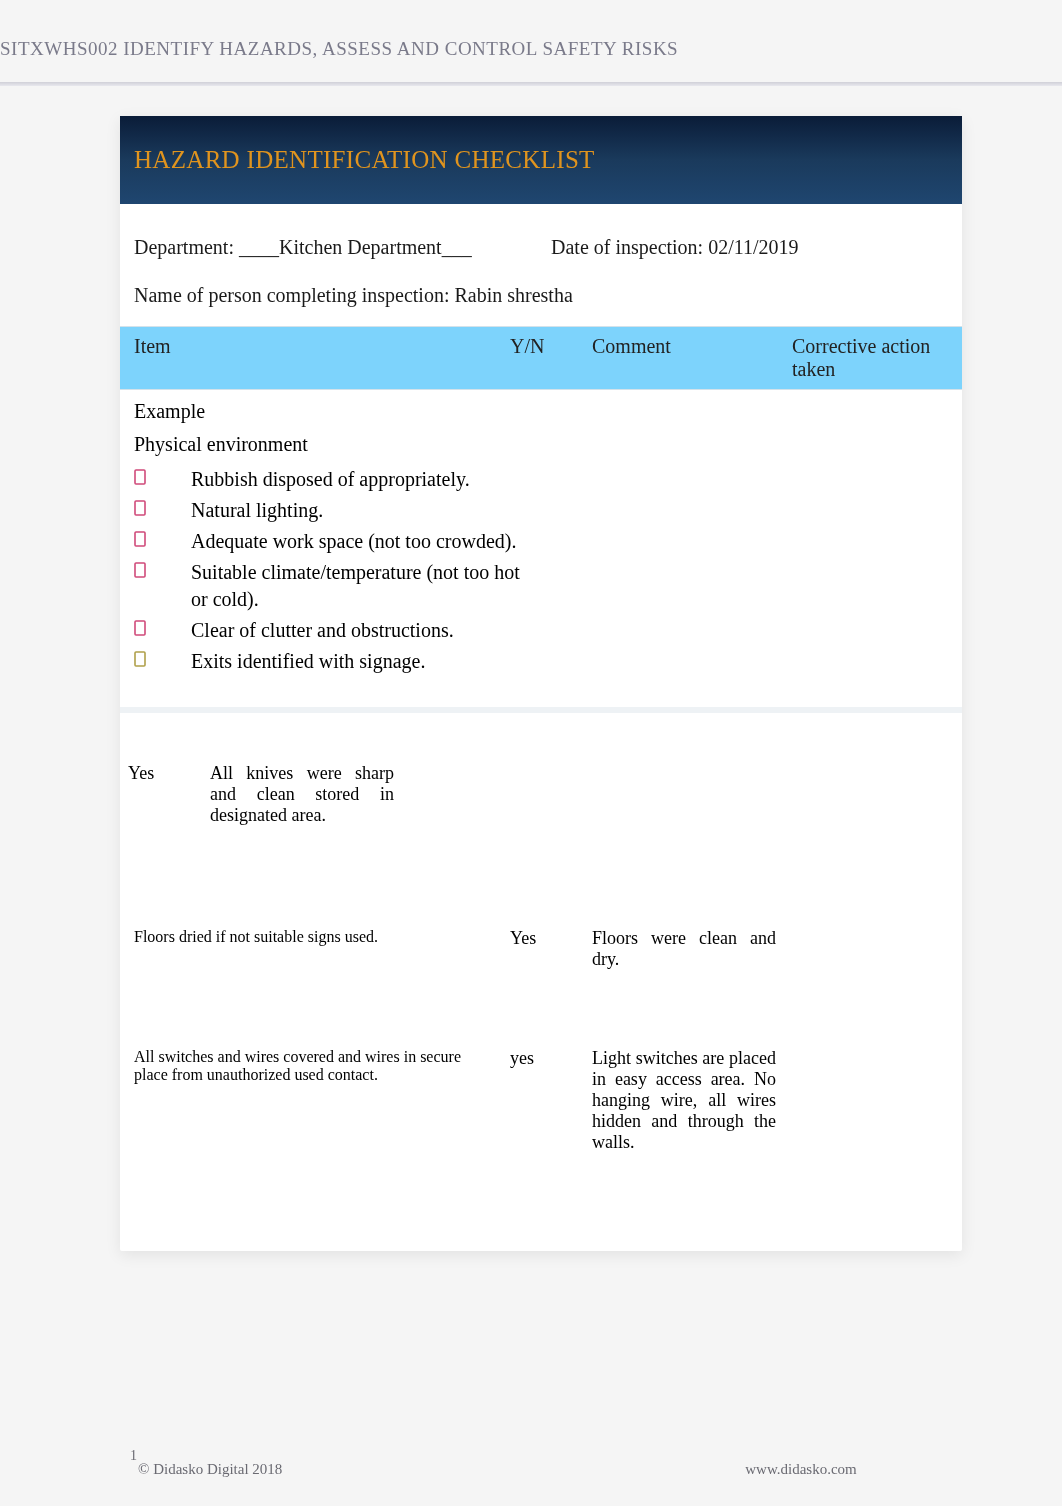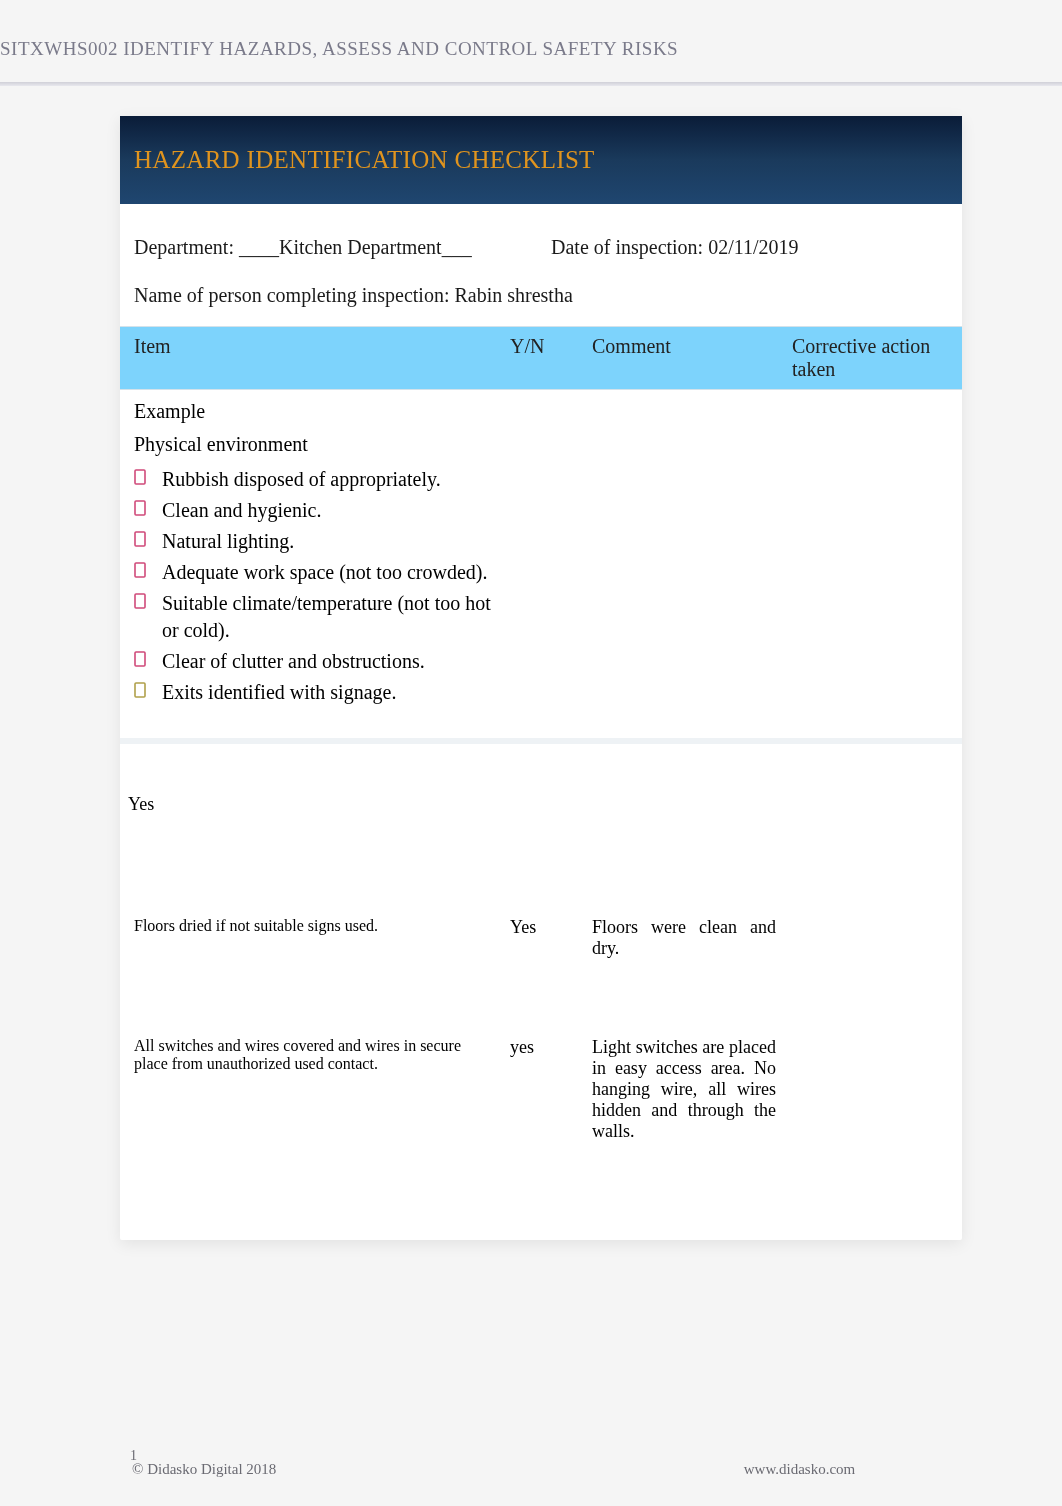--- a/index.html
+++ b/index.html
@@ -101,21 +101,21 @@
     .bullet-icon {
       display: inline-block;
       width: 14px;
       height: 18px;
       margin-right: 14px;
       margin-top: 3px;
       flex-shrink: 0;
       position: relative;
     }
     .bullet-icon svg { display: block; }
-    .bullet-text { max-width: 330px; }
+    .bullet-text { max-width: 330px; margin-left: 29px; }
     .data-row {
       display: flex;
       padding-top: 42px;
       padding-bottom: 20px;
     }
     .data-row .col-item {
       padding-right: 30px;
     }
     .data-row .col-yn {
       font-size: 18px;
@@ -127,21 +127,21 @@
     }
     .row-gap {
       height: 24px;
     }
     .bottom-gap {
       height: 70px;
     }
     .footer {
       position: absolute;
       bottom: 28px;
-      left: 2px;
+      left: 8px;
       right: 0;
       padding: 0 100px 0 130px;
       display: flex;
       color: #6a6a72;
       font-size: 15px;
       font-family: 'Times New Roman', Times, serif;
     }
     .footer-page {
       position: absolute;
       left: 130px;
@@ -196,28 +196,20 @@
               </svg>
             </span>
             <span class="bullet-text">Rubbish disposed of appropriately.</span>
           </div>
           <div class="bullet-item">
             <span class="bullet-icon">
               <svg width="12" height="16" viewBox="0 0 12 16">
                 <rect x="1" y="1" width="10" height="14" rx="1" fill="none" stroke="#d04a7a" stroke-width="1.6"></rect>
               </svg>
             </span>
-            <span class="bullet-text">Clean and hygienic.</span>
-          </div>
-          <div class="bullet-item">
-            <span class="bullet-icon">
-              <svg width="12" height="16" viewBox="0 0 12 16">
-                <rect x="1" y="1" width="10" height="14" rx="1" fill="none" stroke="#d04a7a" stroke-width="1.6"></rect>
-              </svg>
-            </span>
             <span class="bullet-text">Natural lighting.</span>
           </div>
           <div class="bullet-item">
             <span class="bullet-icon">
               <svg width="12" height="16" viewBox="0 0 12 16">
                 <rect x="1" y="1" width="10" height="14" rx="1" fill="none" stroke="#d04a7a" stroke-width="1.6"></rect>
               </svg>
             </span>
             <span class="bullet-text">Adequate work space (not too crowded).</span>
           </div>
@@ -246,20 +238,21 @@
             <span class="bullet-text">Exits identified with signage.</span>
           </div>
         </div>
     </div>
 
     <div class="divider-light"></div>
 
     <div id="data-rows">
         <div class="data-row">
           <div class="col-yn">Yes</div>
+          <div class="col-comment">All knives were sharp and clean stored in designated area.</div>
           <div class="col-action"></div>
         </div>
         <div class="row-gap"></div>
         <div class="data-row">
           <div class="col-item">Floors dried if not suitable signs used.</div>
           <div class="col-yn">Yes</div>
           <div class="col-comment">Floors were clean and dry.</div>
           <div class="col-action"></div>
         </div>
         <div class="data-row">

